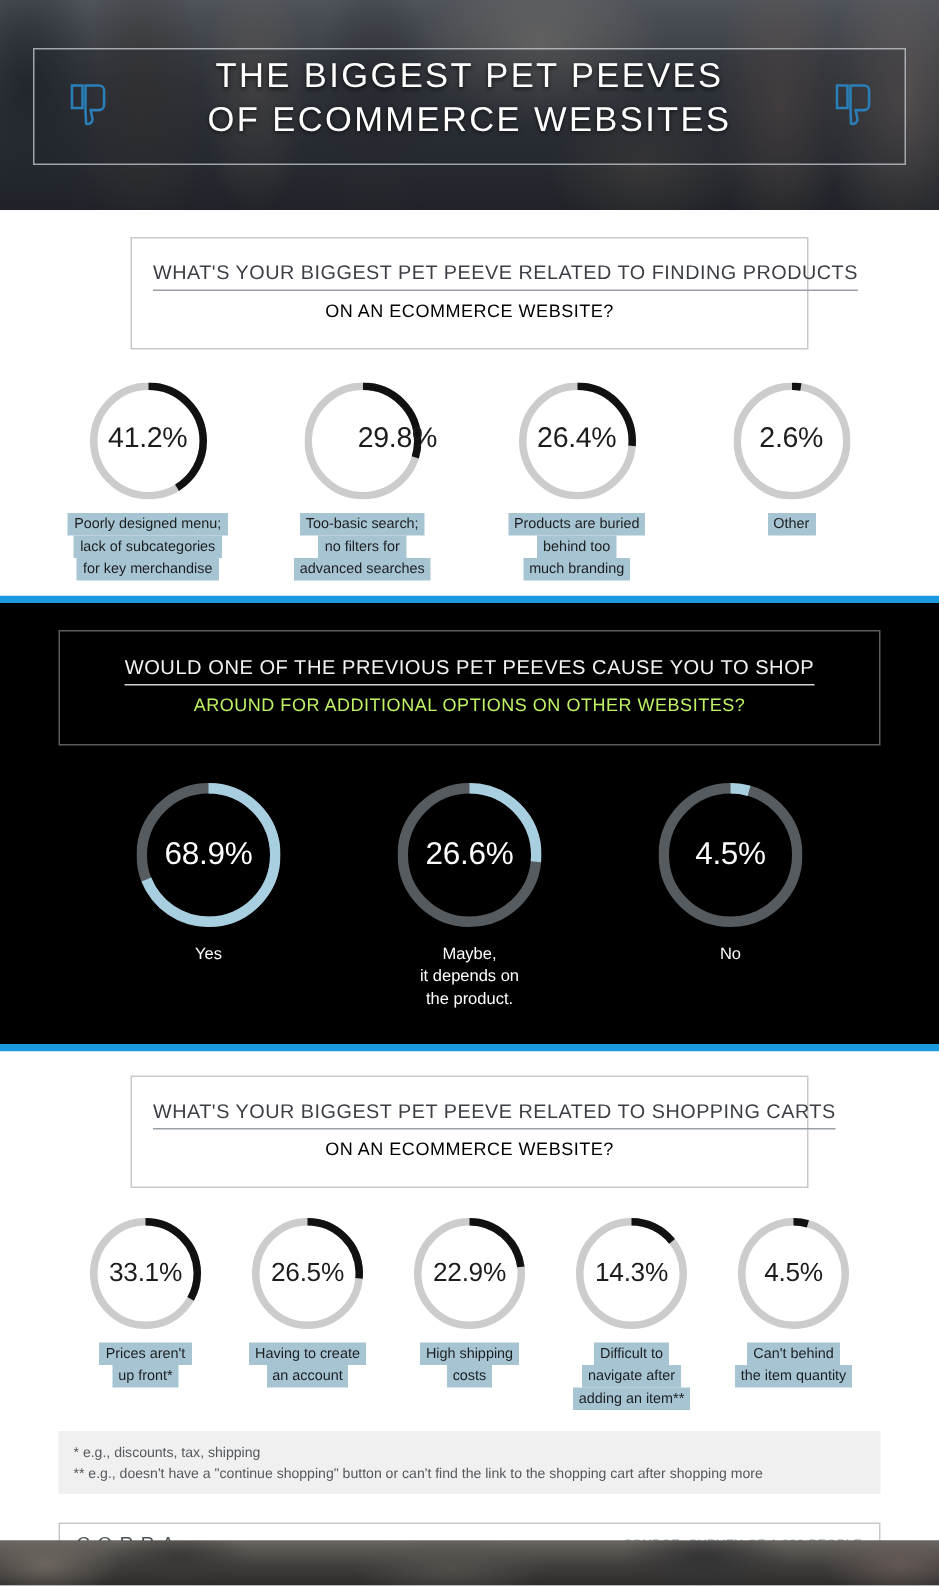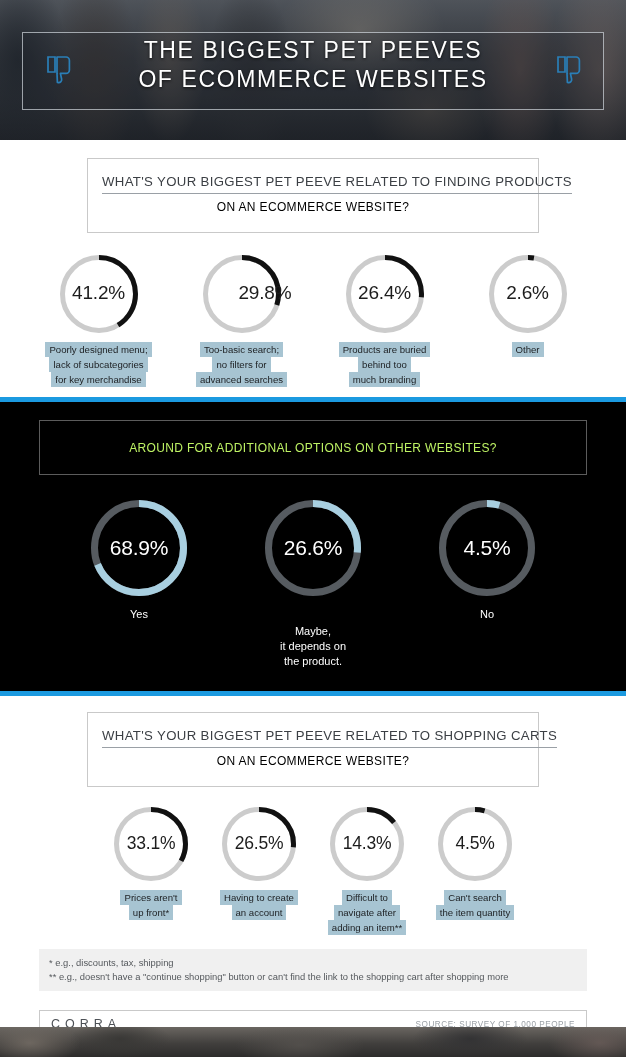--- a/index.html
+++ b/index.html
@@ -295,33 +295,34 @@
             <div><span>Other</span></div>
           </div>
         </div>
       </div>
   </div>
 
   <div class="blue-rule"></div>
 
   <div class="section-dark" style="padding-top:18px; padding-bottom:22px;">
     <div class="qbox dark">
+      <span class="line1">WOULD ONE OF THE PREVIOUS PET PEEVES CAUSE YOU TO SHOP</span>
       <span class="line2">AROUND FOR ADDITIONAL OPTIONS ON OTHER WEBSITES?</span>
     </div>
     <div class="donut-row" id="row-s2" style="margin-top:25px; gap:50px;">
         <div class="donut-cell" style="width: 124px;">
           <div class="donut on-dark" style="width: 96px; height: 96px;"><svg width="96" height="96" viewBox="0 0 96 96">
               <circle cx="48" cy="48" r="44.5" fill="none" stroke="#565b60" stroke-width="7"></circle>
               <circle cx="48" cy="48" r="44.5" fill="none" stroke="#a8cfe0" stroke-width="7" stroke-dasharray="192.64560311077975 86.95614305871186" transform="rotate(-90 48 48)"></circle>
             </svg><div class="pct" style="top: 34.98px; font-size: 21px; line-height: 25.2px;">68.9%</div></div>
           <div class="label-plain">
             <div>Yes</div>
           </div>
         </div>
-        <div class="donut-cell" style="width: 124px; gap: 17px;">
+        <div class="donut-cell" style="width: 124px;">
           <div class="donut on-dark" style="width: 96px; height: 96px;"><svg width="96" height="96" viewBox="0 0 96 96">
               <circle cx="48" cy="48" r="44.5" fill="none" stroke="#565b60" stroke-width="7"></circle>
               <circle cx="48" cy="48" r="44.5" fill="none" stroke="#a8cfe0" stroke-width="7" stroke-dasharray="74.37406448108477 205.22768168840685" transform="rotate(-90 48 48)"></circle>
             </svg><div class="pct" style="top: 34.98px; font-size: 21px; line-height: 25.2px;">26.6%</div></div>
           <div class="label-plain">
             <div>Maybe,</div>
             <div>it depends on</div>
             <div>the product.</div>
           </div>
         </div>
@@ -361,35 +362,45 @@
               <circle cx="37" cy="37" r="34.5" fill="none" stroke="#111111" stroke-width="5" stroke-dasharray="57.44402167088937 159.32587142680637" transform="rotate(-90 37 37)"></circle>
             </svg><div class="pct" style="top: 26.15px; font-size: 17.5px; line-height: 21px;">26.5%</div></div>
           <div class="label-hl">
             <div><span>Having to create</span></div>
             <div><span>an account</span></div>
           </div>
         </div>
         <div class="donut-cell" style="width: 108px;">
           <div class="donut" style="width: 74px; height: 74px;"><svg width="74" height="74" viewBox="0 0 74 74">
               <circle cx="37" cy="37" r="34.5" fill="none" stroke="#cccccc" stroke-width="5"></circle>
+              <circle cx="37" cy="37" r="34.5" fill="none" stroke="#111111" stroke-width="5" stroke-dasharray="49.64030551937232 167.12958757832342" transform="rotate(-90 37 37)"></circle>
+            </svg><div class="pct" style="top: 26.15px; font-size: 17.5px; line-height: 21px;">22.9%</div></div>
+          <div class="label-hl">
+            <div><span>High shipping</span></div>
+            <div><span>costs</span></div>
+          </div>
+        </div>
+        <div class="donut-cell" style="width: 108px;">
+          <div class="donut" style="width: 74px; height: 74px;"><svg width="74" height="74" viewBox="0 0 74 74">
+              <circle cx="37" cy="37" r="34.5" fill="none" stroke="#cccccc" stroke-width="5"></circle>
               <circle cx="37" cy="37" r="34.5" fill="none" stroke="#111111" stroke-width="5" stroke-dasharray="30.99809471297049 185.77179838472523" transform="rotate(-90 37 37)"></circle>
             </svg><div class="pct" style="top: 26.15px; font-size: 17.5px; line-height: 21px;">14.3%</div></div>
           <div class="label-hl">
             <div><span>Difficult to</span></div>
             <div><span>navigate after</span></div>
             <div><span>adding an item**</span></div>
           </div>
         </div>
         <div class="donut-cell" style="width: 108px;">
           <div class="donut" style="width: 74px; height: 74px;"><svg width="74" height="74" viewBox="0 0 74 74">
               <circle cx="37" cy="37" r="34.5" fill="none" stroke="#cccccc" stroke-width="5"></circle>
               <circle cx="37" cy="37" r="34.5" fill="none" stroke="#111111" stroke-width="5" stroke-dasharray="9.754645189396307 207.01524790829941" transform="rotate(-90 37 37)"></circle>
             </svg><div class="pct" style="top: 26.15px; font-size: 17.5px; line-height: 21px;">4.5%</div></div>
           <div class="label-hl">
-            <div><span>Can't search</span></div>
+            <div><span>Can't behind</span></div>
             <div><span>the item quantity</span></div>
           </div>
         </div>
       </div>
   </div>
 
   <div class="footnotes" style="margin-top:14px;">
     <div>* e.g., discounts, tax, shipping</div>
     <div>** e.g., doesn't have a "continue shopping" button or can't find the link to the shopping cart after shopping more</div>
   </div>

